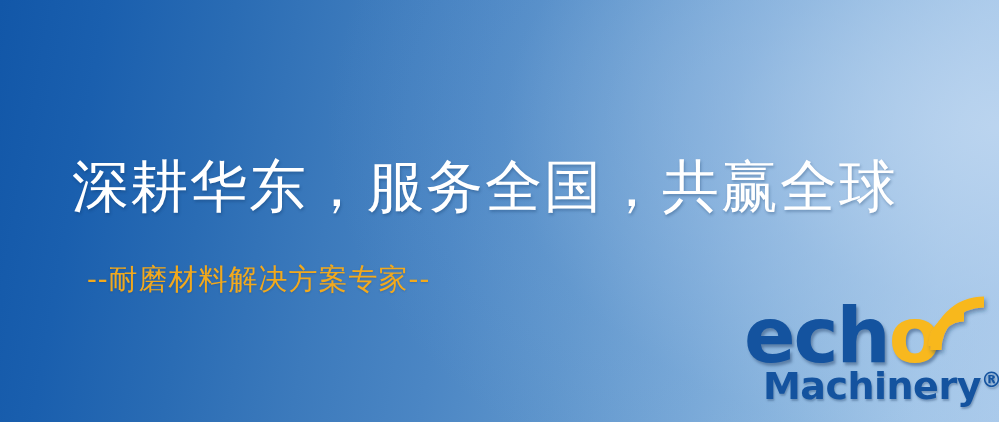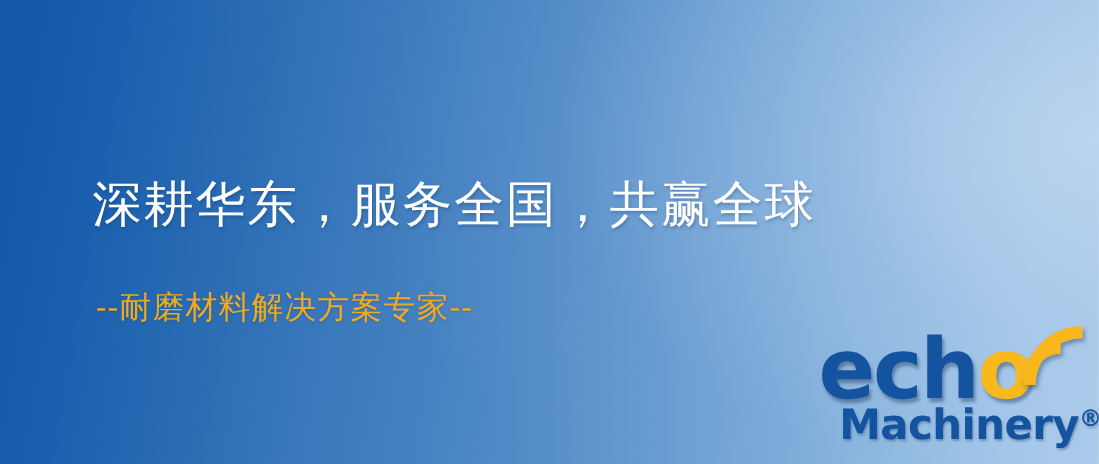--- a/index.html
+++ b/index.html
@@ -30,25 +30,25 @@
         #5e95cc 58%,
         #75a6d6 70%,
         #8fb9e0 82%,
         #a5c8e9 92%,
         #aecdec 100%);
   }
 
   
   #headline {
     position: absolute;
-    left: 84px;
+    left: 72px;
     top: 152px;
     color: #ffffff;
     font-family: "DejaVu Serif", "Liberation Serif", serif;
-    font-size: 45px;
+    font-size: 57px;
     line-height: 68px;
     font-weight: 400;
     letter-spacing: 2px;
     white-space: nowrap;
     text-shadow: 1px 2px 3px rgba(10,45,90,0.30);
   }
 
   
   #subtitle {
     position: absolute;

